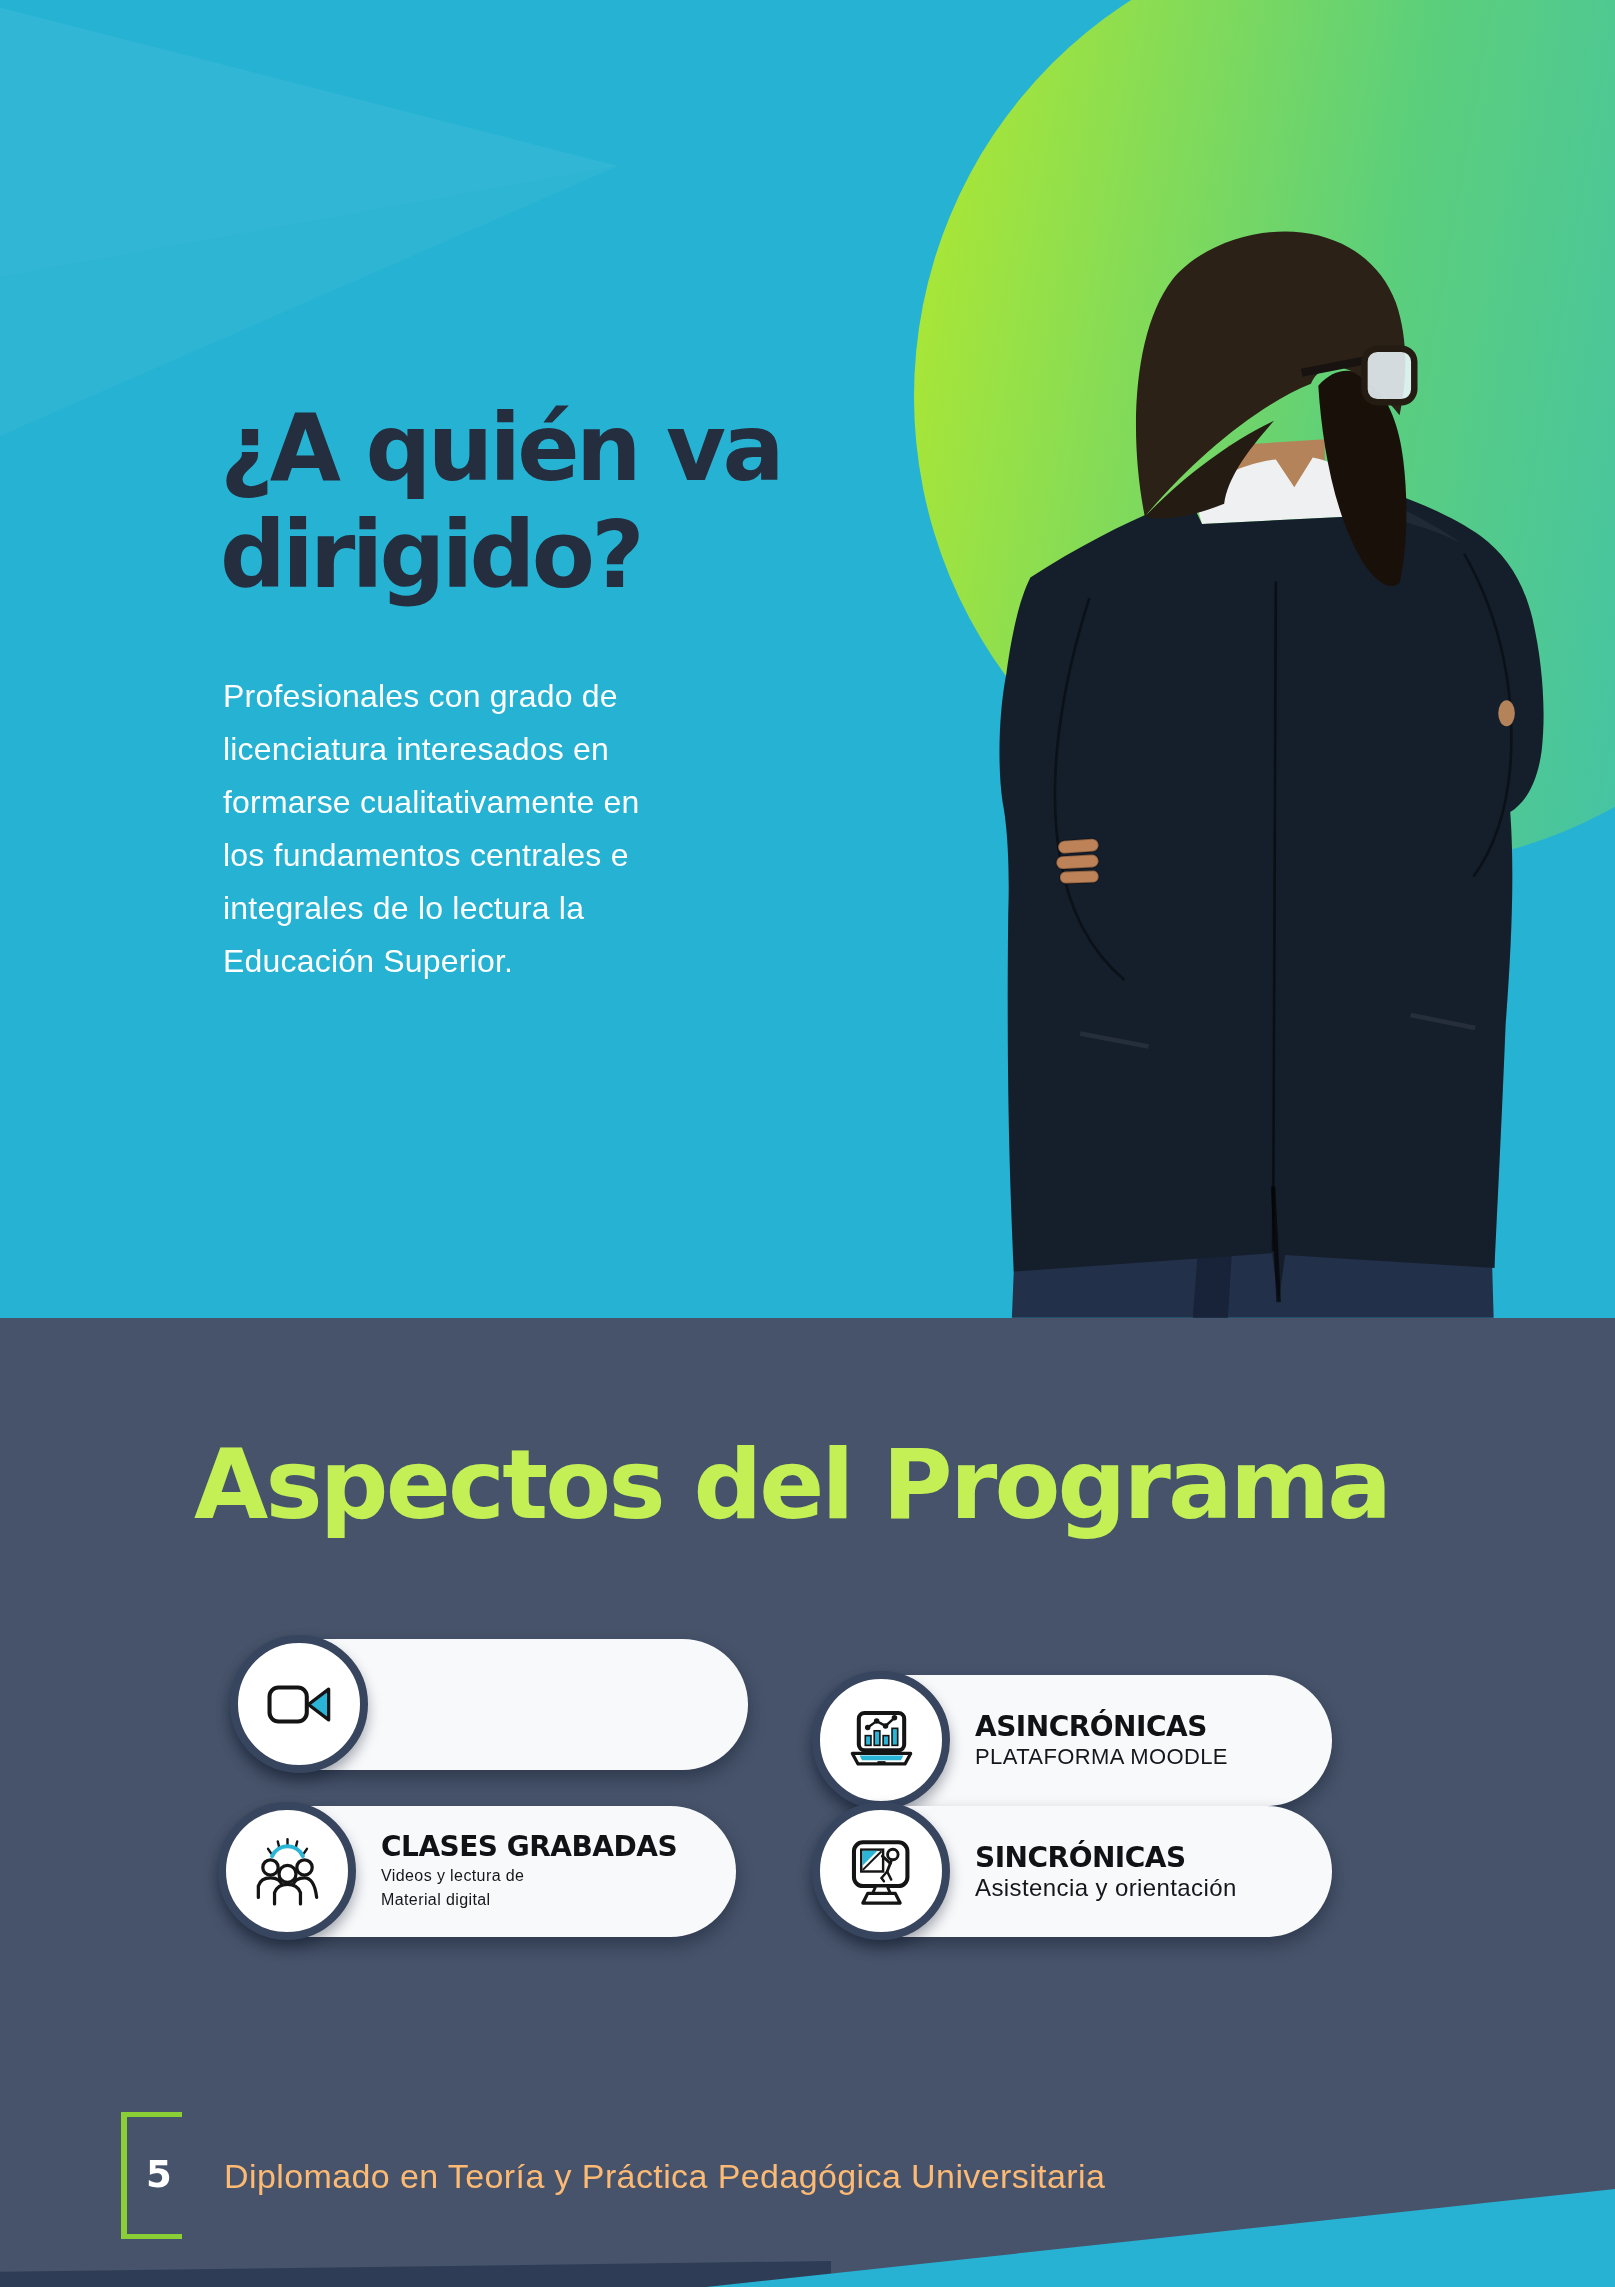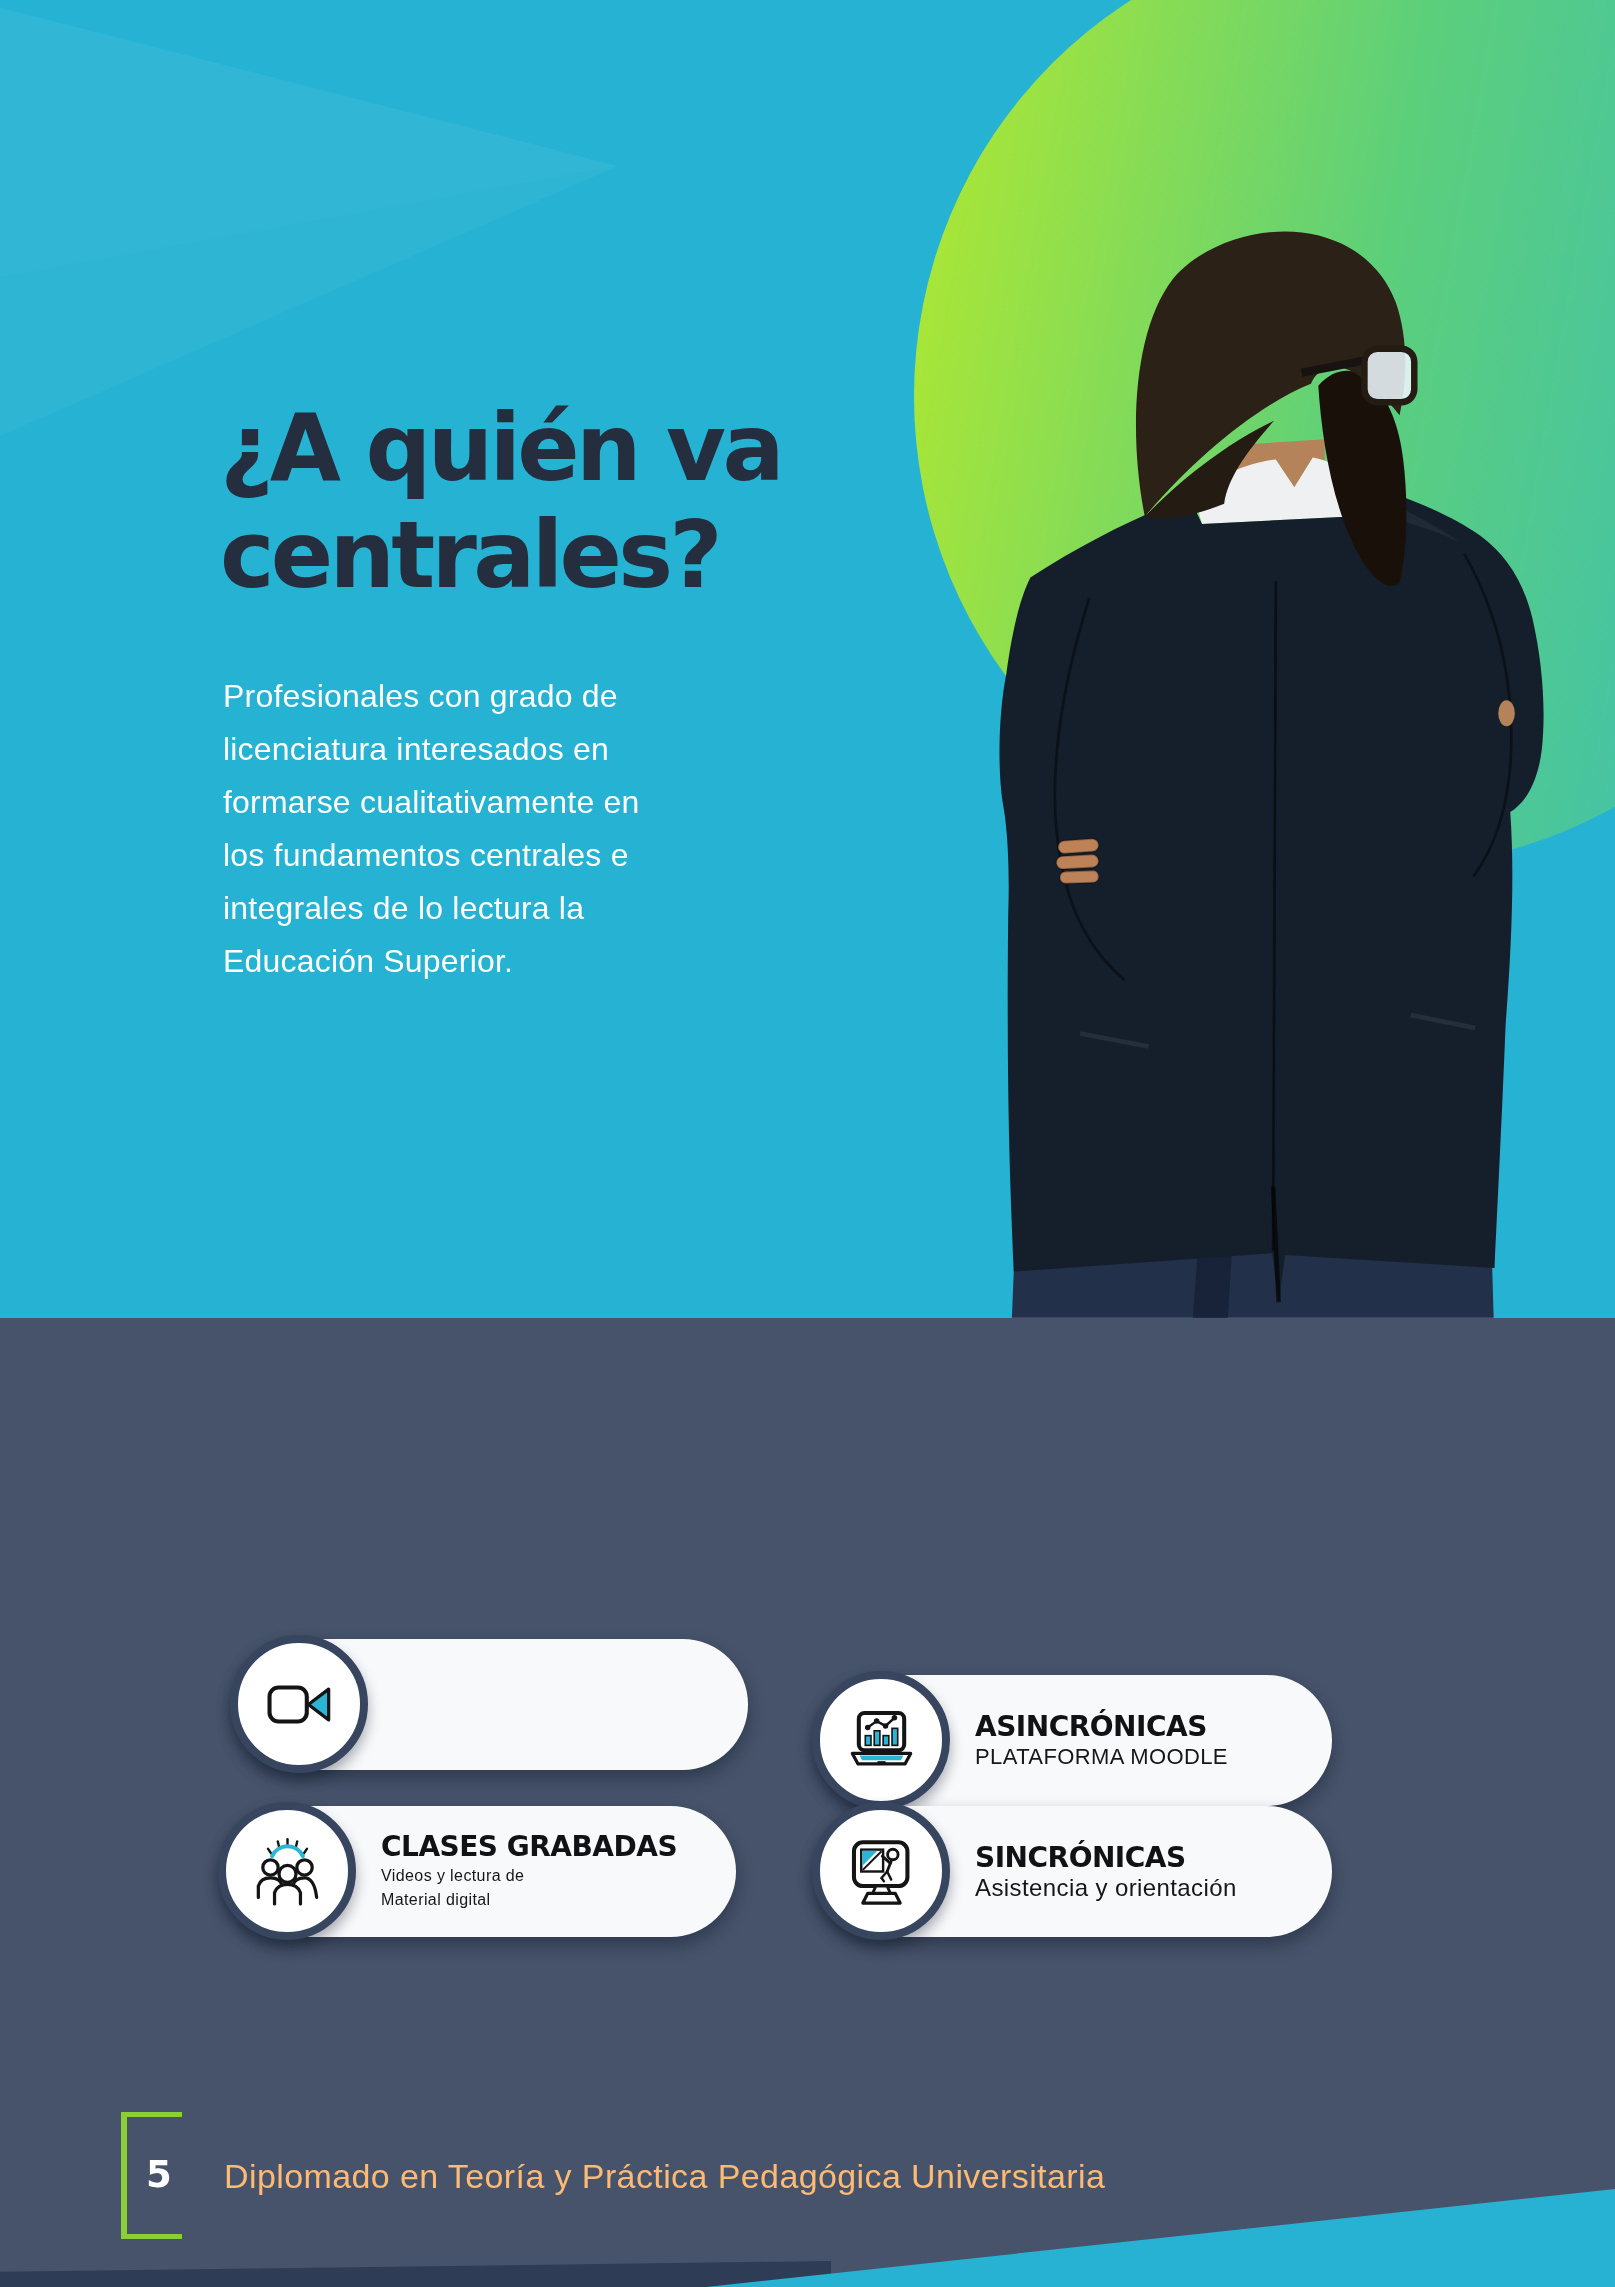--- a/index.html
+++ b/index.html
@@ -98,30 +98,31 @@
                C430,30 466,58 482,100 C496,140 494,186 486,222
                C470,202 452,186 440,178 C420,164 398,168 390,188
                C330,212 260,272 210,332 Z" fill="#2b2117"></path>
       <path d="M210,332 C250,290 300,252 350,228 C320,262 300,290 296,318 C266,330 234,338 210,332 Z" fill="#241b12"></path>
 
       <path d="M380,176 L452,162" stroke="#181310" stroke-width="9" fill="none"></path>
       <rect x="448" y="150" width="54" height="58" rx="14" fill="rgba(235,245,250,0.88)" stroke="#241c12" stroke-width="7"></rect>
     </svg>
 
     <div id="hero-title">¿A quién va
-centrales?</div>
+dirigido?</div>
     <div id="hero-paragraph">Profesionales  con grado de
 licenciatura interesados en
 formarse cualitativamente en
 los fundamentos centrales e
 integrales de lo lectura la
 Educación Superior.</div>
   </div>
 
   <div id="program">
+    <div id="program-heading">Aspectos del Programa</div>
 
     <div id="pill-0" class="pill">
       <div class="pill-ring">
         <svg viewBox="0 0 100 100" width="81" height="81">
           <rect x="13" y="29" width="46" height="42" rx="11" fill="#fff" stroke="#141414" stroke-width="5"></rect>
           <path d="M61,50 L86,31 L86,69 Z" fill="#2ab5d6" stroke="#141414" stroke-width="4" stroke-linejoin="round"></path>
         </svg>
       </div>
     </div>
 

